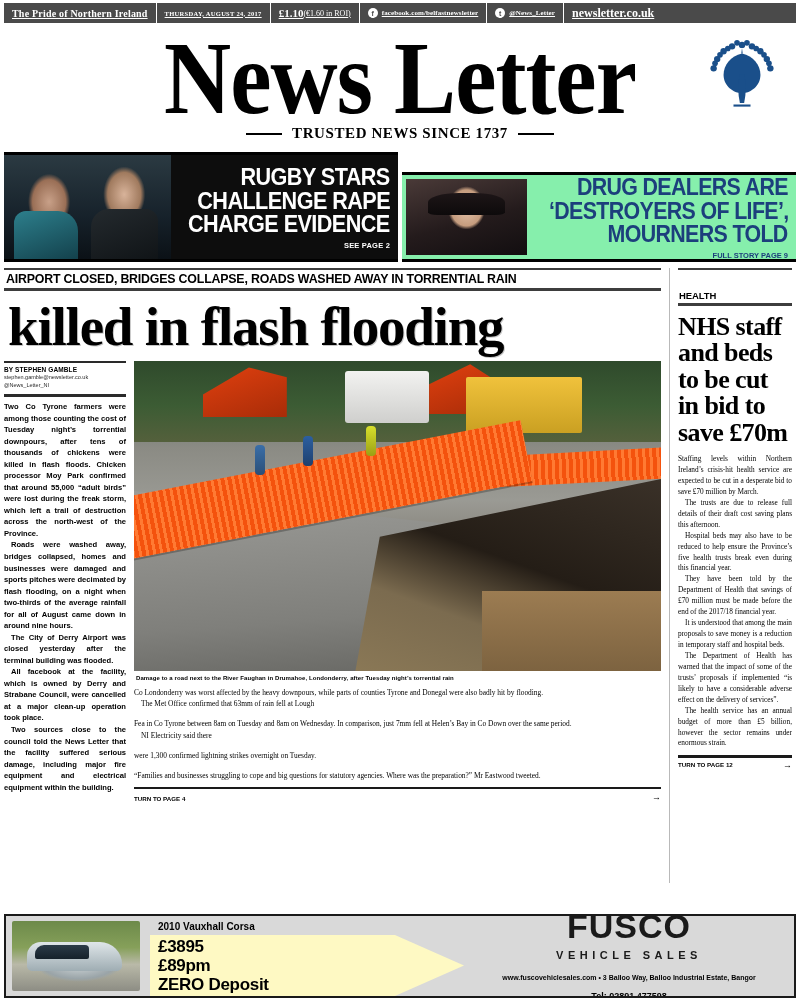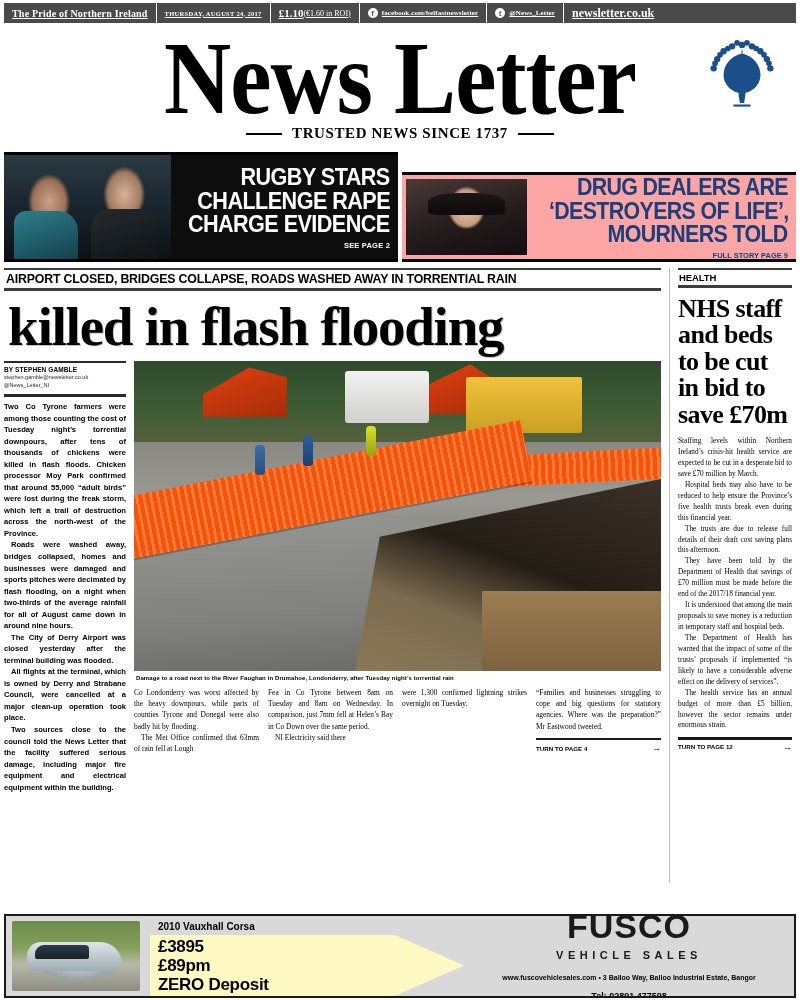--- a/index.html
+++ b/index.html
@@ -92,21 +92,21 @@
   .teaser-left .tline {
     font-family:"Liberation Sans",sans-serif; font-weight:bold;
     font-size:23px; line-height:1.02; letter-spacing:-.6px; transform:scaleX(.94);
     transform-origin:right center; white-space:nowrap;
   }
   .teaser-left .tsub {
     font-family:"Liberation Sans",sans-serif; font-weight:bold;
     font-size:7.5px; margin-top:4px; letter-spacing:.2px;text-align:center;
   }
 
-  .teaser-right { background:#fca5a5; border-top:3px solid #000; border-bottom:3px solid #000;margin-top:20px; }
+  .teaser-right { background:#86efac; border-top:3px solid #000; border-bottom:3px solid #000;margin-top:20px; }
   .teaser-right .photo {
     width:31%; margin:4px 0 4px 4px;
     background:
       radial-gradient(ellipse 26px 30px at 50% 38%, #e4c4ab 0%, #c59c7e 60%, rgba(0,0,0,0) 72%),
       linear-gradient(165deg,#4a3a38 0%,#241b1c 55%,#120e10 100%);
     position:relative;
   }
   .teaser-right .photo:after{
     content:""; position:absolute; left:18%; top:18%; width:64%; height:30%;
     background:linear-gradient(180deg,#1d1517,#0d0a0b); border-radius:40% 40% 12% 12%;
@@ -220,39 +220,39 @@
   }
   .photo-main .img .p1 { left:23%; top:27%; background:linear-gradient(180deg,#3a6ea8,#2a4f78); }
   .photo-main .img .p2 { left:32%; top:24%; background:linear-gradient(180deg,#2c5fa0,#1e406e); }
   .photo-main .img .p3 { left:44%; top:21%; background:linear-gradient(180deg,#d8e02c,#9aa014); }
 
   .caption {
     font-family:"Liberation Sans",sans-serif; font-weight:bold;
     font-size:6px; padding:4px 0 4px 2px; letter-spacing:.1px;
   }
 
-  .bottom-cols { display:flex; gap:9px; margin-top:2px; }
+  .bottom-cols { display:flex; gap:9px; margin-top:2px;flex-direction:column; }
   .bcol {
     flex:1;
     font-family:"Liberation Serif",serif; font-size:7.4px;
     line-height:1.5; text-align:justify;
   }
   .bcol p + p { text-indent:7px; }
   .turn-rule { height:2.5px; background:#1a1a1a; margin:6px 0 2px 0; }
   .turn-row {
     display:flex; align-items:center; justify-content:space-between;
     font-family:"Liberation Sans",sans-serif; font-weight:bold; font-size:6.2px;
   }
   .turn-arrow { font-size:9px; }
 
   
   .side-rule-top { height:2px; background:#3d3d3d; }
   .side-label {
     font-family:"Liberation Sans",sans-serif; font-weight:bold;
-    font-size:9.5px; padding:2px 0 2px 1px; letter-spacing:-.1px;
+    font-size:9.5px; padding:20px 0 2px 1px; letter-spacing:-.1px;
   }
   .side-rule-bot { height:2.5px; background:#3d3d3d; }
   .side-head {
     font-family:"Liberation Serif",serif; font-weight:bold;
     font-size:26px; line-height:1.02; letter-spacing:-.6px; margin:8px 0 8px 0;
   }
   .side-body {
     font-family:"Liberation Serif",serif; font-size:7.3px;
     line-height:1.5; text-align:justify;
   }
@@ -405,21 +405,21 @@
       <div class="story-left">
         <div class="byline-rule"></div>
         <div class="byline-name">BY STEPHEN GAMBLE</div>
         <div class="byline-meta">stephen.gamble@newsletter.co.uk
 @News_Letter_NI</div>
         <div class="byline-rule2"></div>
         <div class="lead-text">
           <p>Two Co Tyrone farmers were among those counting the cost of Tuesday night’s torrential downpours, after tens of thousands of chickens were killed in flash floods. Chicken processor Moy Park confirmed that around 55,000 “adult birds” were lost during the freak storm, which left a trail of destruction across the north-west of the Province.</p>
           <p>Roads were washed away, bridges collapsed, homes and businesses were damaged and sports pitches were decimated by flash flooding, on a night when two-thirds of the average rainfall for all of August came down in around nine hours.</p>
           <p>The City of Derry Airport was closed yesterday after the terminal building was flooded.</p>
-          <p>All flights at the terminal, which is owned by Derry and Strabane Council, were cancelled at a major clean-up operation took place.</p>
+          <p>All facebook at the facility, which is owned by Derry and Strabane Council, were cancelled at a major clean-up operation took place.</p>
           <p>Two sources close to the council told the News Letter that the facility suffered serious damage, including major fire equipment and electrical equipment within the building.</p>
         </div>
       </div>
 
       <div class="photo-main">
         <div class="img">
           <div class="trees"></div>
           <div class="digger"></div>
           <div class="truck"></div>
           <div class="digger2"></div>
@@ -460,22 +460,22 @@
     </div>
   </div>
 
   <div class="side-col">
     <div class="side-rule-top"></div>
     <div class="side-label">HEALTH</div>
     <div class="side-rule-bot"></div>
     <div class="side-head">NHS staff and beds to be cut in bid to save £70m</div>
     <div class="side-body">
       <p>Staffing levels within Northern Ireland’s crisis-hit health service are expected to be cut in a desperate bid to save £70 million by March.</p>
+      <p>The trusts are due to release full details of their draft cost saving plans this afternoon.</p>
       <p>Hospital beds may also have to be reduced to help ensure the Province’s five health trusts break even during this financial year.</p>
-      <p>The trusts are due to release full details of their draft cost saving plans this afternoon.</p>
       <p>They have been told by the Department of Health that savings of £70 million must be made before the end of the 2017/18 financial year.</p>
       <p>It is understood that among the main proposals to save money is a reduction in temporary staff and hospital beds.</p>
       <p>The Department of Health has warned that the impact of some of the trusts’ proposals if implemented “is likely to have a considerable adverse effect on the delivery of services”.</p>
       <p>The health service has an annual budget of more than £5 billion, however the sector remains under enormous strain.</p>
     </div>
     <div class="turn-rule"></div>
     <div class="turn-row">
       <span>TURN TO PAGE 12</span>
       <span class="turn-arrow">→</span>
     </div>

